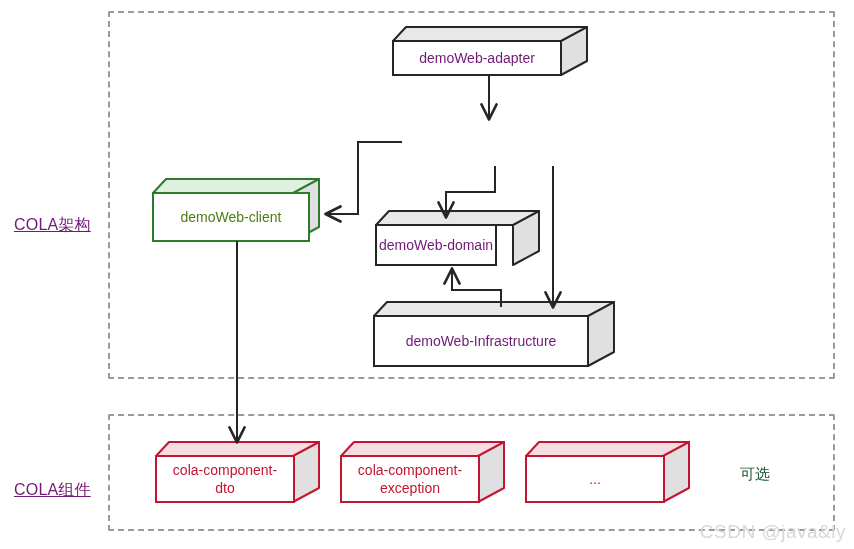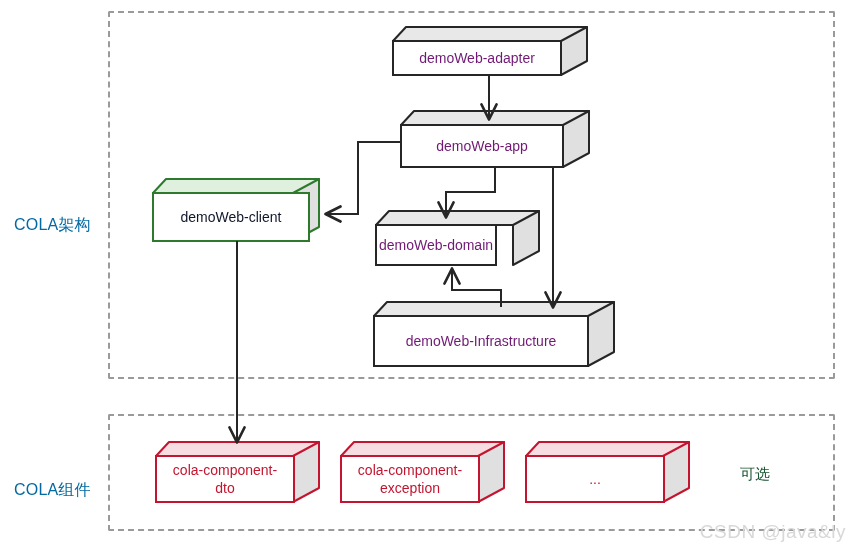--- a/index.html
+++ b/index.html
@@ -31,23 +31,24 @@
   }
   #group-components {
     left: 108px;
     top: 414px;
     width: 727px;
     height: 117px;
   }
   .group-label {
     position: absolute;
     font-size: 16px;
-    color: #0369a1;
+    color: #701a75;
     white-space: nowrap;
     letter-spacing: 0.2px;
+    text-decoration: underline;
   }
   #label-architecture {
     left: 14px;
     top: 215px;
   }
   #label-components {
     left: 14px;
     top: 480px;
   }
   
@@ -74,21 +75,21 @@
     z-index: 2;
   }
   
   .box3d.grey .face-front {
     border: 2px solid #262626;
     color: #701a75;
   }
   
   .box3d.green .face-front {
     border: 2px solid #2d7a2d;
-    color: #0f172a;
+    color: #4d7c0f;
   }
   
   .box3d.red .face-front {
     border: 2px solid #c3152f;
     color: #c3152f;
   }
   
   #connectors {
     position: absolute;
     left: 0;
@@ -149,29 +150,20 @@
   <div class="box3d grey" style="left:392px; top:26px; width:196px; height:50px;">
     <svg class="face-top" style="left:0; top:0;" width="196" height="16" viewBox="0 0 196 16">
       <polygon points="1,15 14,1 195,1 182,15" fill="#e8e8e8" stroke="#262626" stroke-width="2" stroke-linejoin="round"></polygon>
     </svg>
     <svg class="face-side" style="left:168px; top:0;" width="28" height="50" viewBox="0 0 28 50">
       <polygon points="1,49 1,15 27,1 27,35" fill="#e0e0e0" stroke="#262626" stroke-width="2" stroke-linejoin="round"></polygon>
     </svg>
     <div class="face-front" style="width:170px; height:36px;">demoWeb-adapter</div>
   </div>
 
-  <div class="box3d grey" style="left:400px; top:110px; width:190px; height:58px;">
-    <svg class="face-top" style="left:0; top:0;" width="190" height="16" viewBox="0 0 190 16">
-      <polygon points="1,15 14,1 189,1 176,15" fill="#e8e8e8" stroke="#262626" stroke-width="2" stroke-linejoin="round"></polygon>
-    </svg>
-    <svg class="face-side" style="left:162px; top:0;" width="28" height="58" viewBox="0 0 28 58">
-      <polygon points="1,57 1,15 27,1 27,43" fill="#e0e0e0" stroke="#262626" stroke-width="2" stroke-linejoin="round"></polygon>
-    </svg>
-    <div class="face-front" style="width:164px; height:44px;">demoWeb-app</div>
-  </div>
 
   <div class="box3d green" style="left:152px; top:178px; width:168px; height:64px;">
     <svg class="face-top" style="left:0; top:0;" width="168" height="16" viewBox="0 0 168 16">
       <polygon points="1,15 14,1 167,1 154,15" fill="#dff0df" stroke="#2d7a2d" stroke-width="2" stroke-linejoin="round"></polygon>
     </svg>
     <svg class="face-side" style="left:140px; top:0;" width="28" height="64" viewBox="0 0 28 64">
       <polygon points="1,63 1,15 27,1 27,49" fill="#e0e0e0" stroke="#2d7a2d" stroke-width="2" stroke-linejoin="round"></polygon>
     </svg>
     <div class="face-front" style="width:158px; height:50px;">demoWeb-client</div>
   </div>

